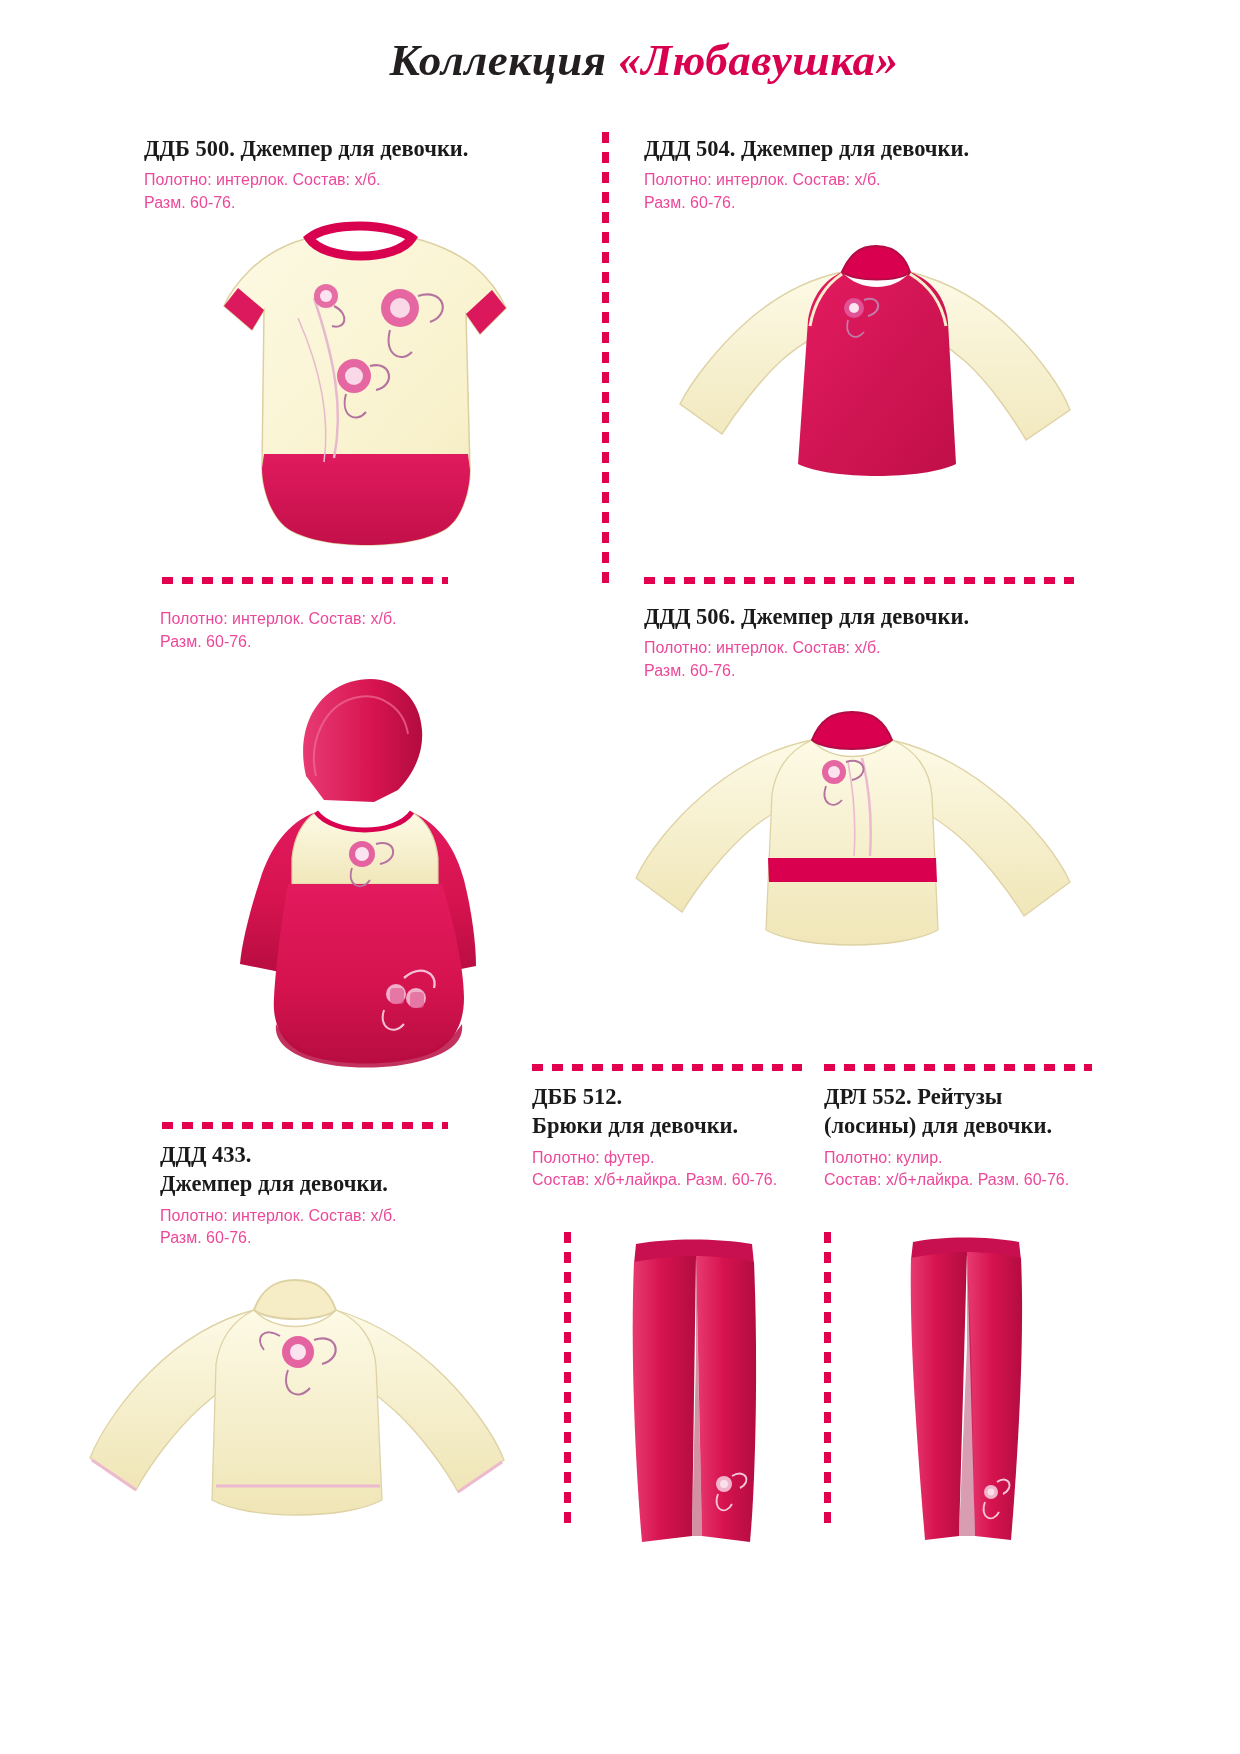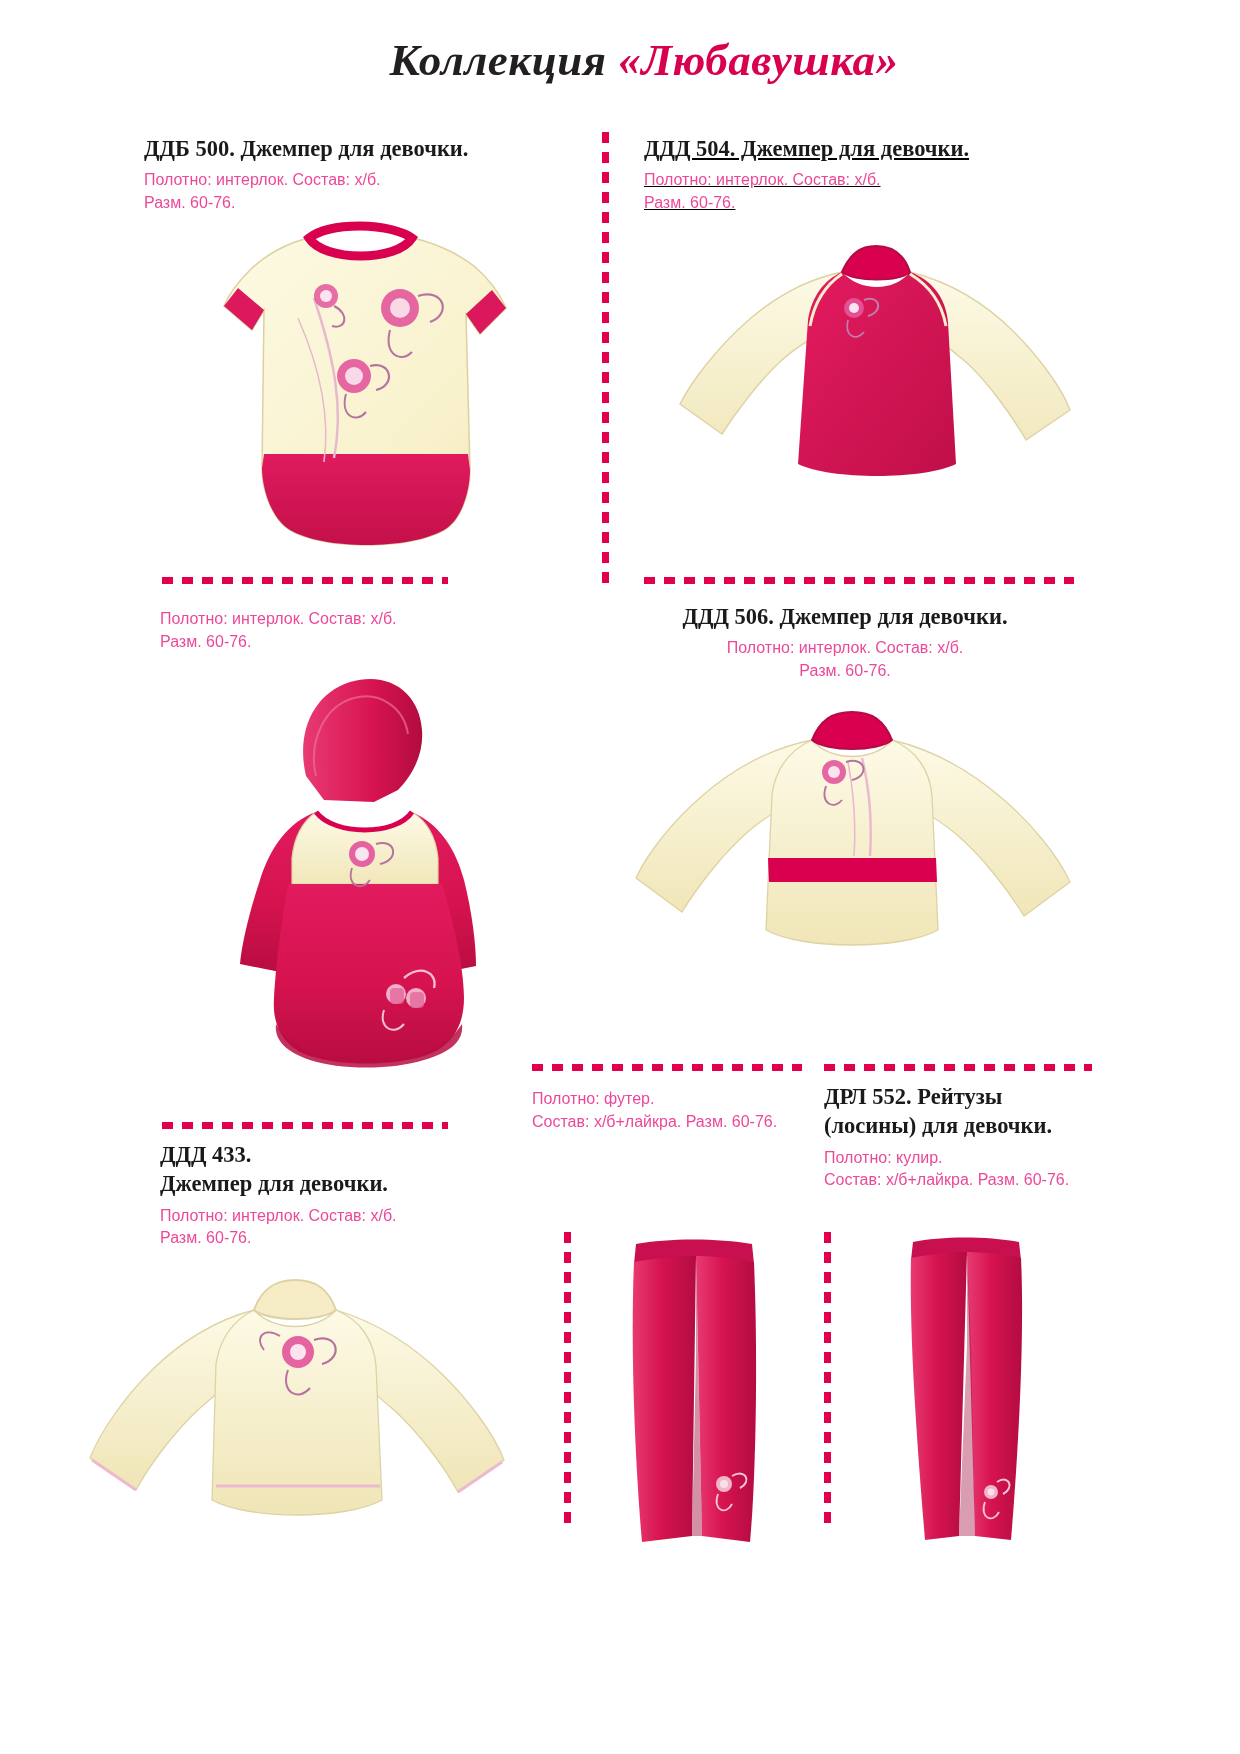--- a/index.html
+++ b/index.html
@@ -134,21 +134,21 @@
         <path d="M224 78 C250 70 258 96 236 104" fill="none" stroke="#b5739f" stroke-width="2.2"></path>
         <path d="M196 112 C190 136 206 146 218 134" fill="none" stroke="#b5739f" stroke-width="2"></path>
         <circle cx="160" cy="158" r="17" fill="#e2569b" opacity="0.9"></circle>
         <circle cx="160" cy="158" r="9" fill="#f9d8e8"></circle>
         <path d="M176 148 C198 142 202 168 182 172" fill="none" stroke="#b5739f" stroke-width="2.2"></path>
         <path d="M152 176 C146 198 162 206 172 194" fill="none" stroke="#b5739f" stroke-width="2"></path>
       </g>
     </svg>
   </div>
 
-  <div class="item" style="left:620px; top:134px; width:450px;text-decoration:underline;">
+  <div class="item" style="left:620px; top:134px; width:450px;">
     <div class="item-title">ДДД 504. Джемпер для девочки.</div>
     <div class="item-desc">Полотно: интерлок. Состав: х/б.
 Разм. 60-76.</div>
   </div>
   <div class="art" style="left:650px; top:228px;">
     <svg width="400" height="310" viewBox="0 0 400 310" aria-hidden="true">
       <defs>
         <linearGradient id="cream2" x1="0" y1="0" x2="0" y2="1">
           <stop offset="0%" stop-color="#fdfae6"></stop>
           <stop offset="100%" stop-color="#f2e9bf"></stop>
@@ -232,21 +232,21 @@
         <circle cx="212" cy="322" r="10" fill="#f2b8d0"></circle>
         <circle cx="232" cy="326" r="10" fill="#f2b8d0"></circle>
         <rect x="206" y="316" width="14" height="16" rx="4" fill="#e46a9c" opacity="0.75"></rect>
         <rect x="226" y="320" width="14" height="16" rx="4" fill="#e46a9c" opacity="0.75"></rect>
         <path d="M220 306 C236 292 254 300 250 316" fill="none" stroke="#f6c9dd" stroke-width="2.4"></path>
         <path d="M200 338 C194 356 210 364 220 352" fill="none" stroke="#f6c9dd" stroke-width="2"></path>
       </g>
     </svg>
   </div>
 
-  <div class="item" style="left:596px; top:602px; width:450px;text-align:center;">
+  <div class="item" style="left:620px; top:602px; width:450px;">
     <div class="item-title">ДДД 506. Джемпер для девочки.</div>
     <div class="item-desc">Полотно: интерлок. Состав: х/б.
 Разм. 60-76.</div>
   </div>
   <div class="art" style="left:602px; top:700px;">
     <svg width="460" height="290" viewBox="0 0 460 290" aria-hidden="true">
       <defs>
         <linearGradient id="cream4" x1="0" y1="0" x2="0" y2="1">
           <stop offset="0%" stop-color="#fdfae6"></stop>
           <stop offset="100%" stop-color="#f0e6b8"></stop>
@@ -306,20 +306,22 @@
         <circle cx="214" cy="84" r="16" fill="#e2569b" opacity="0.92"></circle>
         <circle cx="214" cy="84" r="8" fill="#fbe3ef"></circle>
         <path d="M230 72 C254 64 260 90 238 96" fill="none" stroke="#b5739f" stroke-width="2.2"></path>
         <path d="M204 102 C196 124 214 134 226 120" fill="none" stroke="#b5739f" stroke-width="2"></path>
         <path d="M196 68 C180 58 170 70 180 82" fill="none" stroke="#b5739f" stroke-width="1.8"></path>
       </g>
     </svg>
   </div>
 
   <div class="item" style="left:508px; top:1082px; width:270px;">
+    <div class="item-title">ДББ 512.
+Брюки для девочки.</div>
     <div class="item-desc">Полотно: футер.
 Состав: х/б+лайкра. Разм. 60-76.</div>
   </div>
   <div class="art" style="left:560px; top:1236px;">
     <svg width="230" height="320" viewBox="0 0 230 320" aria-hidden="true">
       <defs>
         <linearGradient id="crim6" x1="0" y1="0" x2="1" y2="0">
           <stop offset="0%" stop-color="#e83a72"></stop>
           <stop offset="45%" stop-color="#d6134f"></stop>
           <stop offset="100%" stop-color="#b30c41"></stop>

